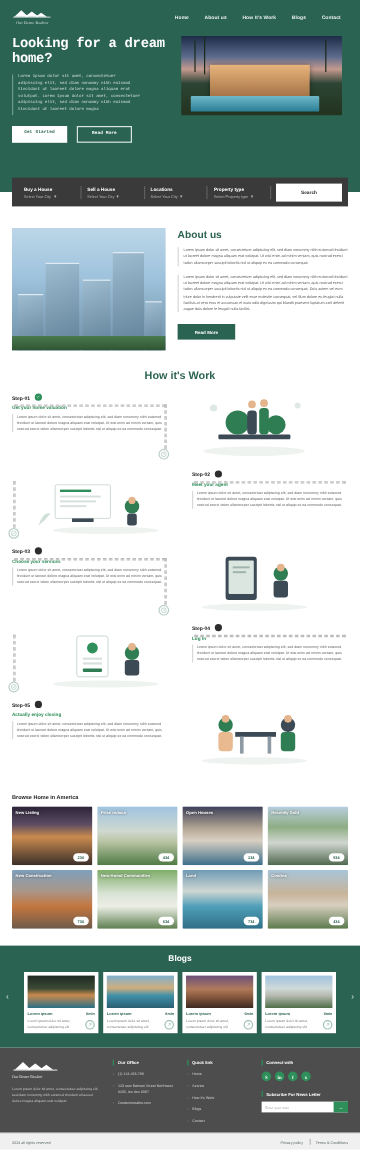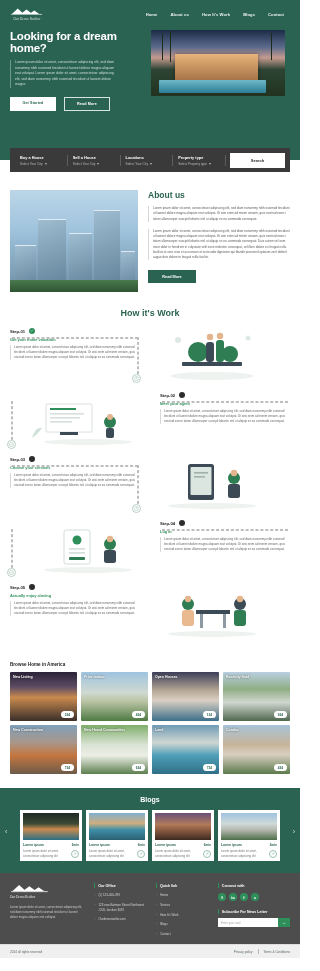--- a/index.html
+++ b/index.html
@@ -27,21 +27,21 @@
     padding: 6px 10px 0 10px;
     height: 22px;
   }
   .logo { display: flex; flex-direction: column; align-items: center; gap: 1px; }
   .logo-mark { width: 34px; height: 9px; position: relative; }
   .logo-text { font-size: 3.2px; color: #dfe9e4; letter-spacing: .2px; font-family: "Liberation Serif", serif; }
   .nav-links { display: flex; gap: 13px; padding-right: 6px; }
   .nav-links a {
     color: #edf3f0; text-decoration: none; font-size: 4.1px; font-weight: 600; letter-spacing: .1px;
   }
-  .hero-body { display: flex; padding: 8px 10px 0 10px; gap: 13px; }
+  .hero-body { display: flex; padding: 8px 10px 0 10px; gap: 13px; font-family: Liberation Mono, monospace; }
   .hero-left { width: 128px; }
   .hero-title { font-size: 11.5px; font-weight: bold; color: #ffffff; letter-spacing: -.2px; }
   .hero-sub {
     margin-top: 6px; padding-left: 4px; border-left: 1px solid #6b998a;
     color: #cfdedA; font-size: 3.4px; line-height: 1.65; width: 108px;
   }
   .hero-btns { display: flex; gap: 8px; margin-top: 9px; }
   .btn-light, .btn-ghost {
     font-size: 3.7px; font-weight: 600; text-align: center; padding: 4px 0; width: 46px;
     letter-spacing: .1px;

